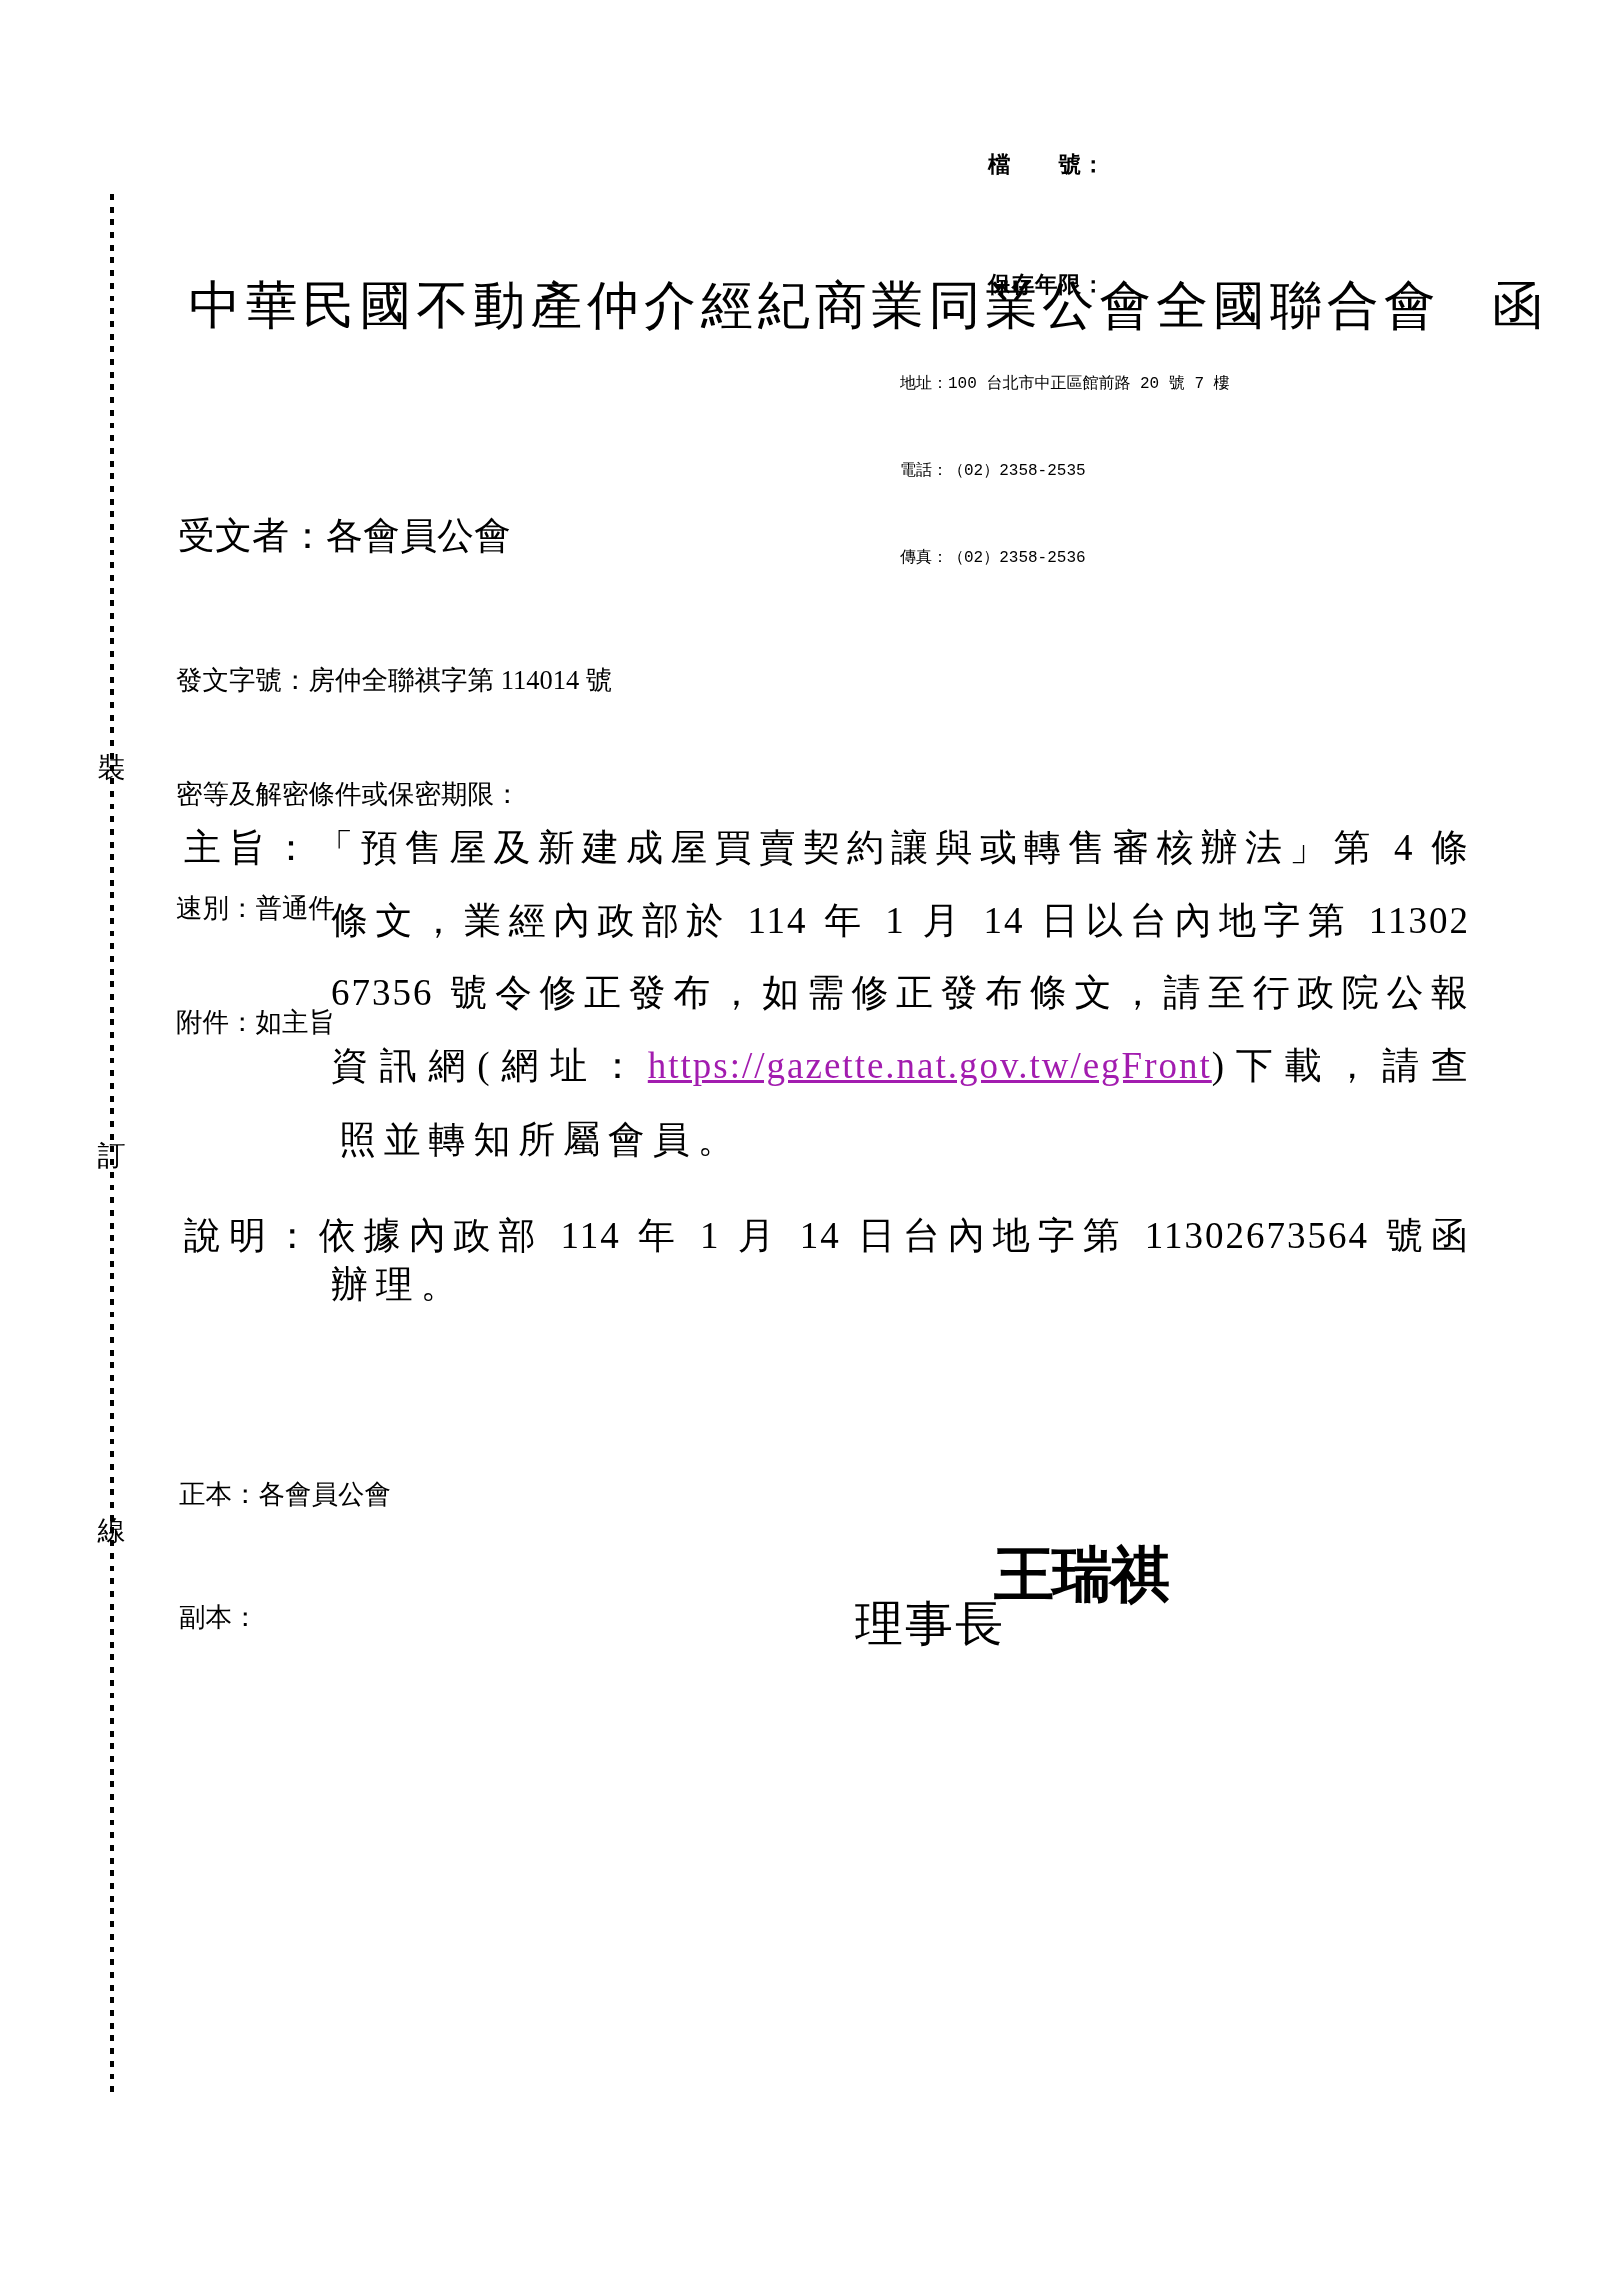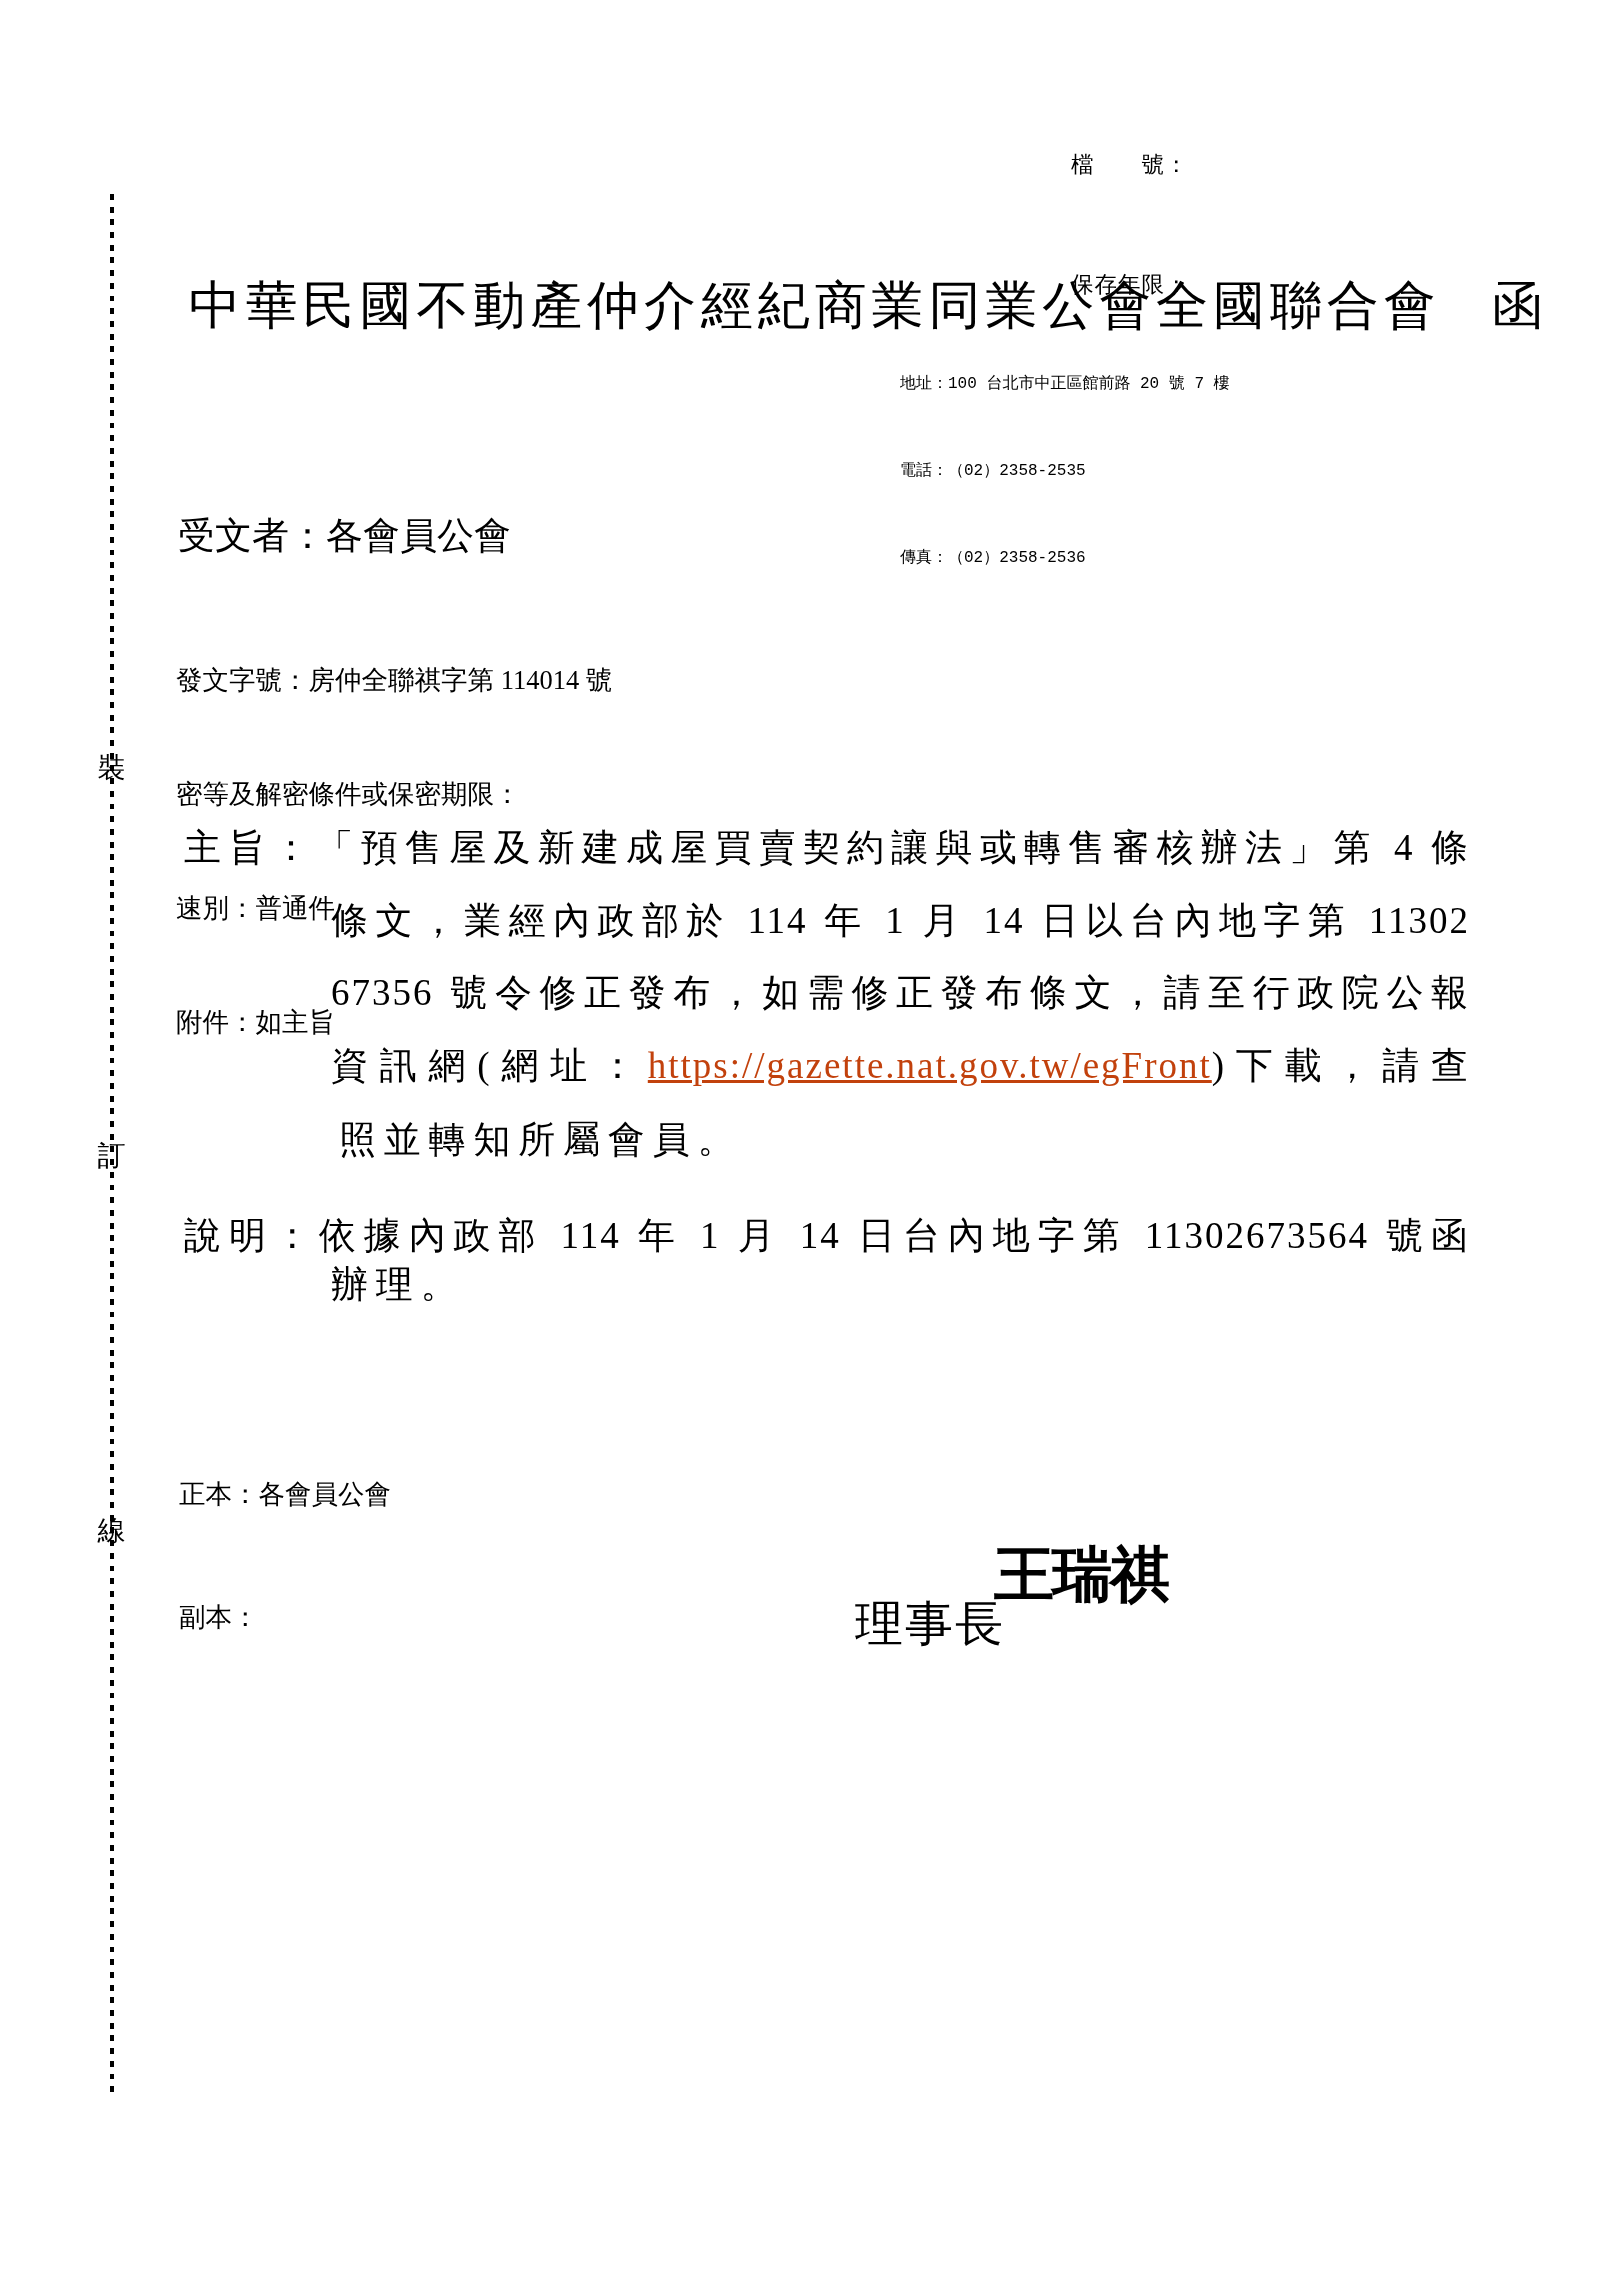--- a/index.html
+++ b/index.html
@@ -12,23 +12,24 @@
     height: 2293px;
     position: relative;
     overflow: hidden;
     font-family: "Liberation Serif", "DejaVu Serif", serif;
     color: #000000;
   }
   .abs { position: absolute; white-space: pre; }
 
   
   .file-block {
-    left: 1071px; top: 65px;
+    left: 988px; top: 65px;
     font-size: 22.5px; line-height: 40px;
     letter-spacing: 1px;
+    font-weight: bold;
   }
 
   
   .doc-title {
     left: 153px; top: 212px;
     font-size: 52px;
     letter-spacing: 4.9px;
     font-weight: normal;
   }
   .doc-type { margin-left: 51px; }
@@ -65,21 +66,21 @@
 
   .sub-l1 { left: 184px; top: 825px;  width: 1286px; }
   .sub-l2 { left: 331px; top: 898px;  width: 1139px; }
   .sub-l3 { left: 331px; top: 970px;  width: 1139px; }
   .sub-l4 { left: 331px; top: 1043px; width: 1139px; }
   .sub-l5 { left: 331px; top: 1117px; margin-left: 8px; }
   .exp-l1 { left: 184px; top: 1185px; width: 1286px; margin-top: 28px; }
   .exp-l2 { left: 331px; top: 1262px; }
 
   a.doc-link, .doc-link {
-    color: #c2410c;
+    color: #a21caf;
     text-decoration: underline;
     cursor: pointer;
   }
 
   
   .copies {
     left: 179px; top: 1392px;
     font-size: 26.5px; line-height: 41px;
   }
 

